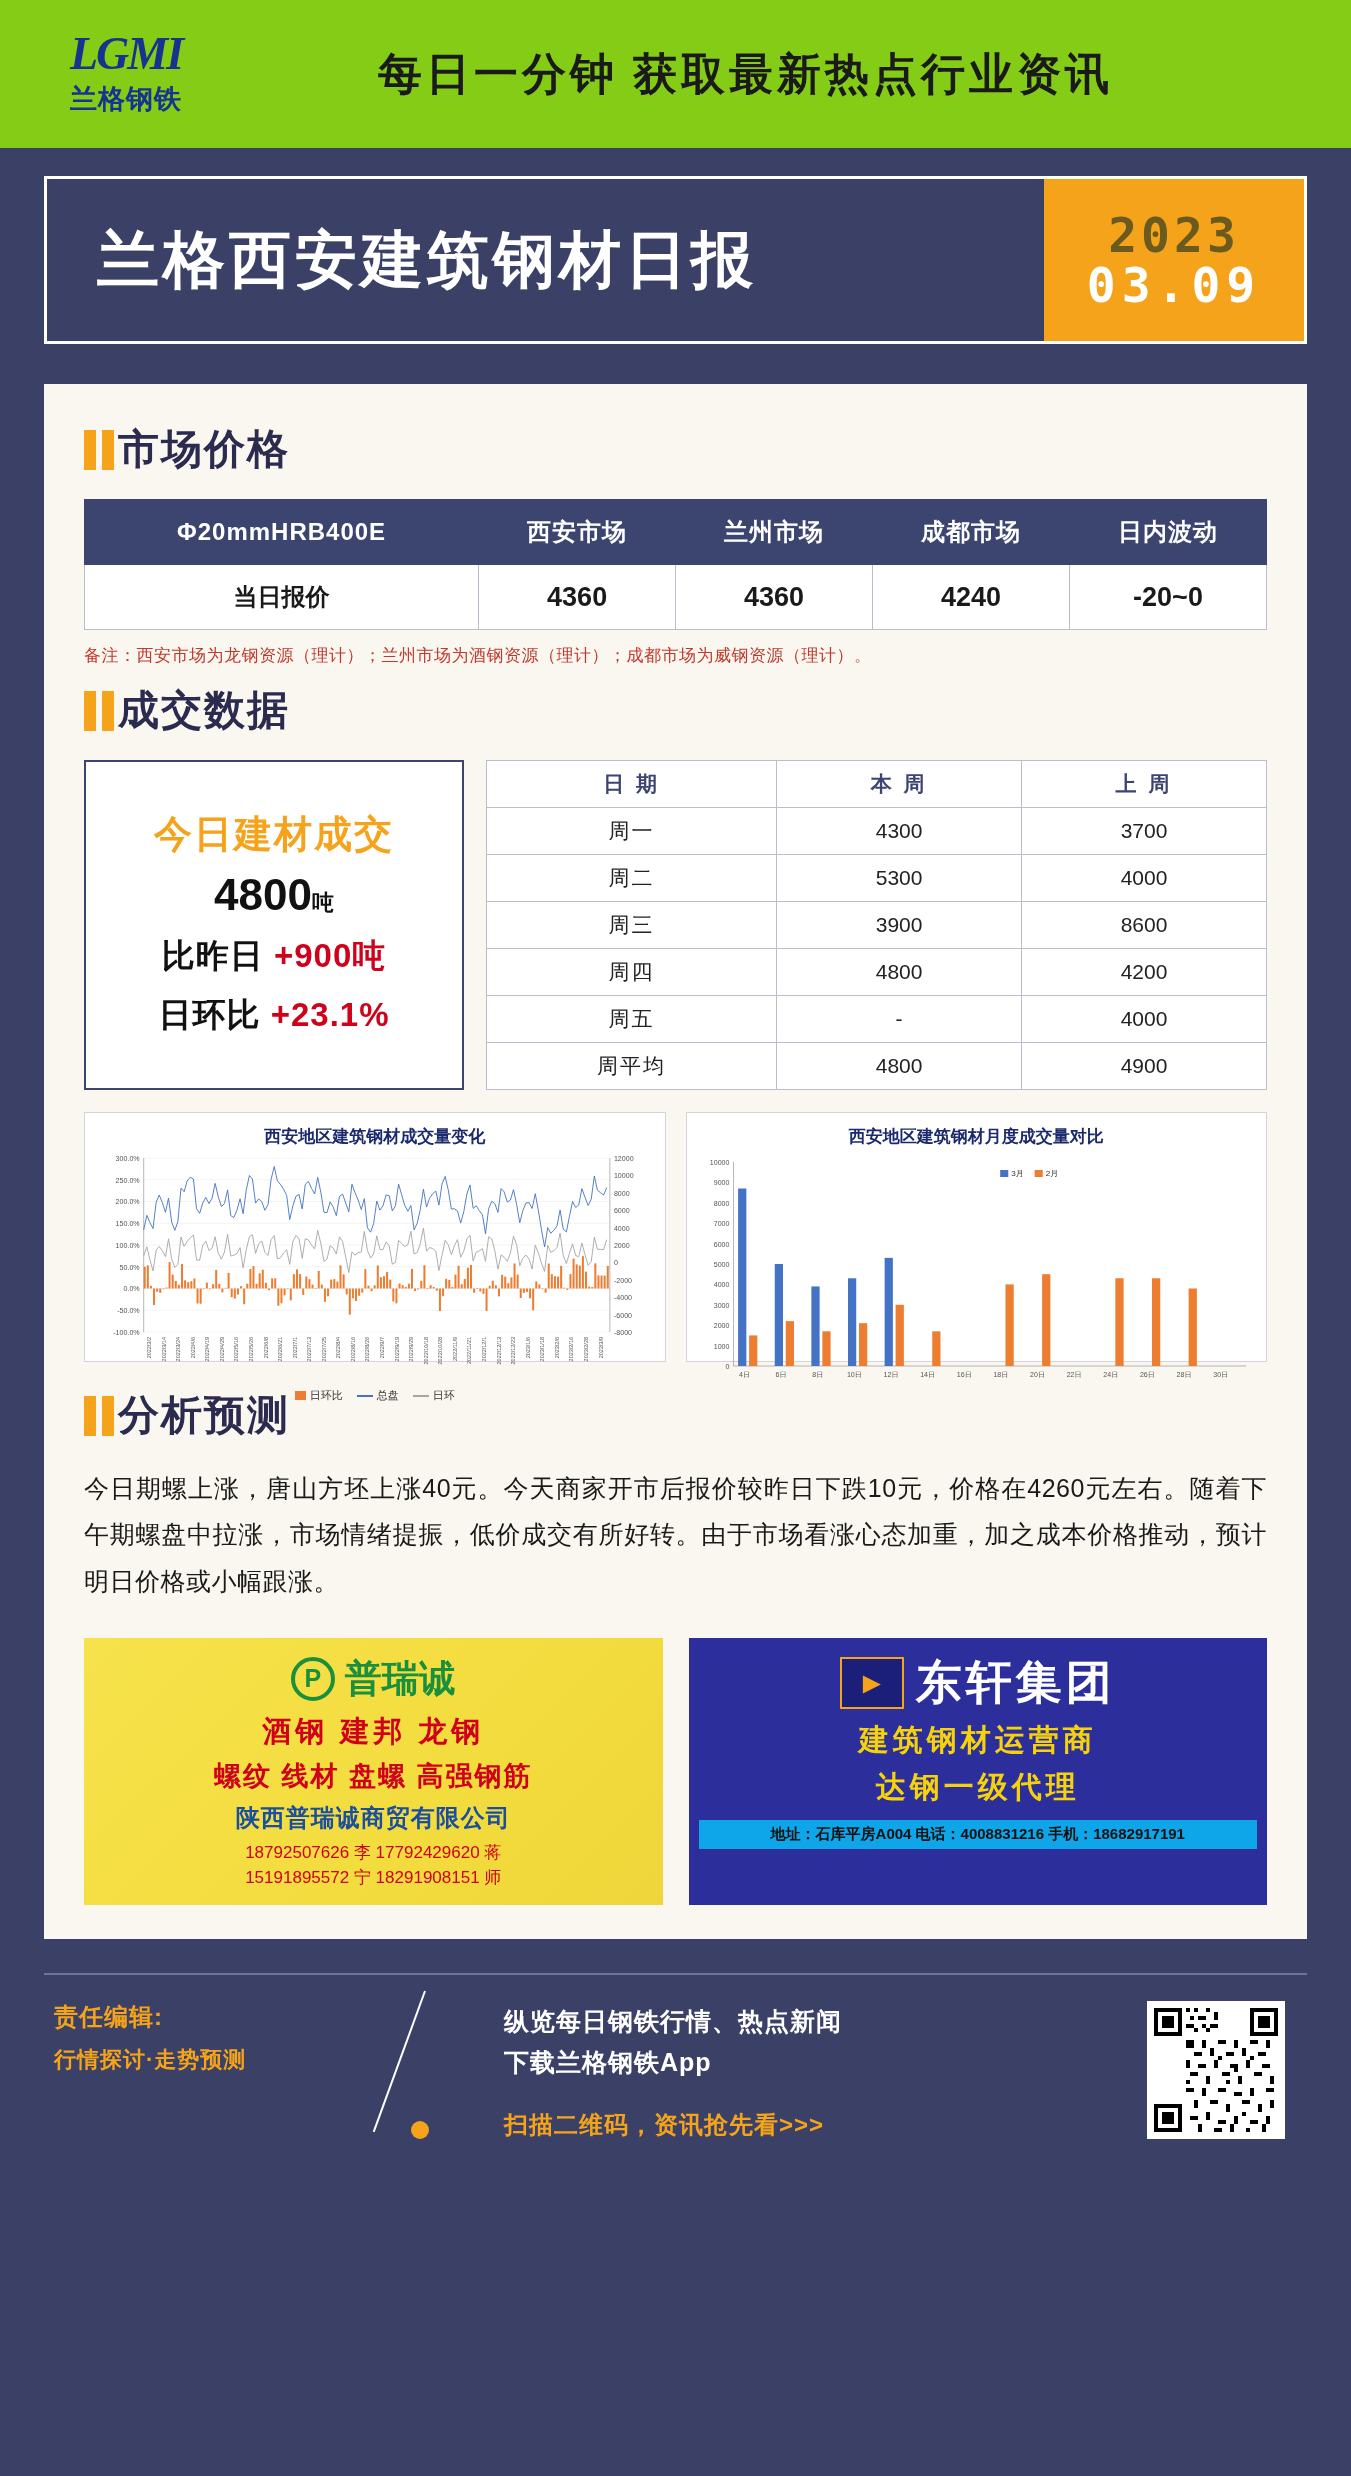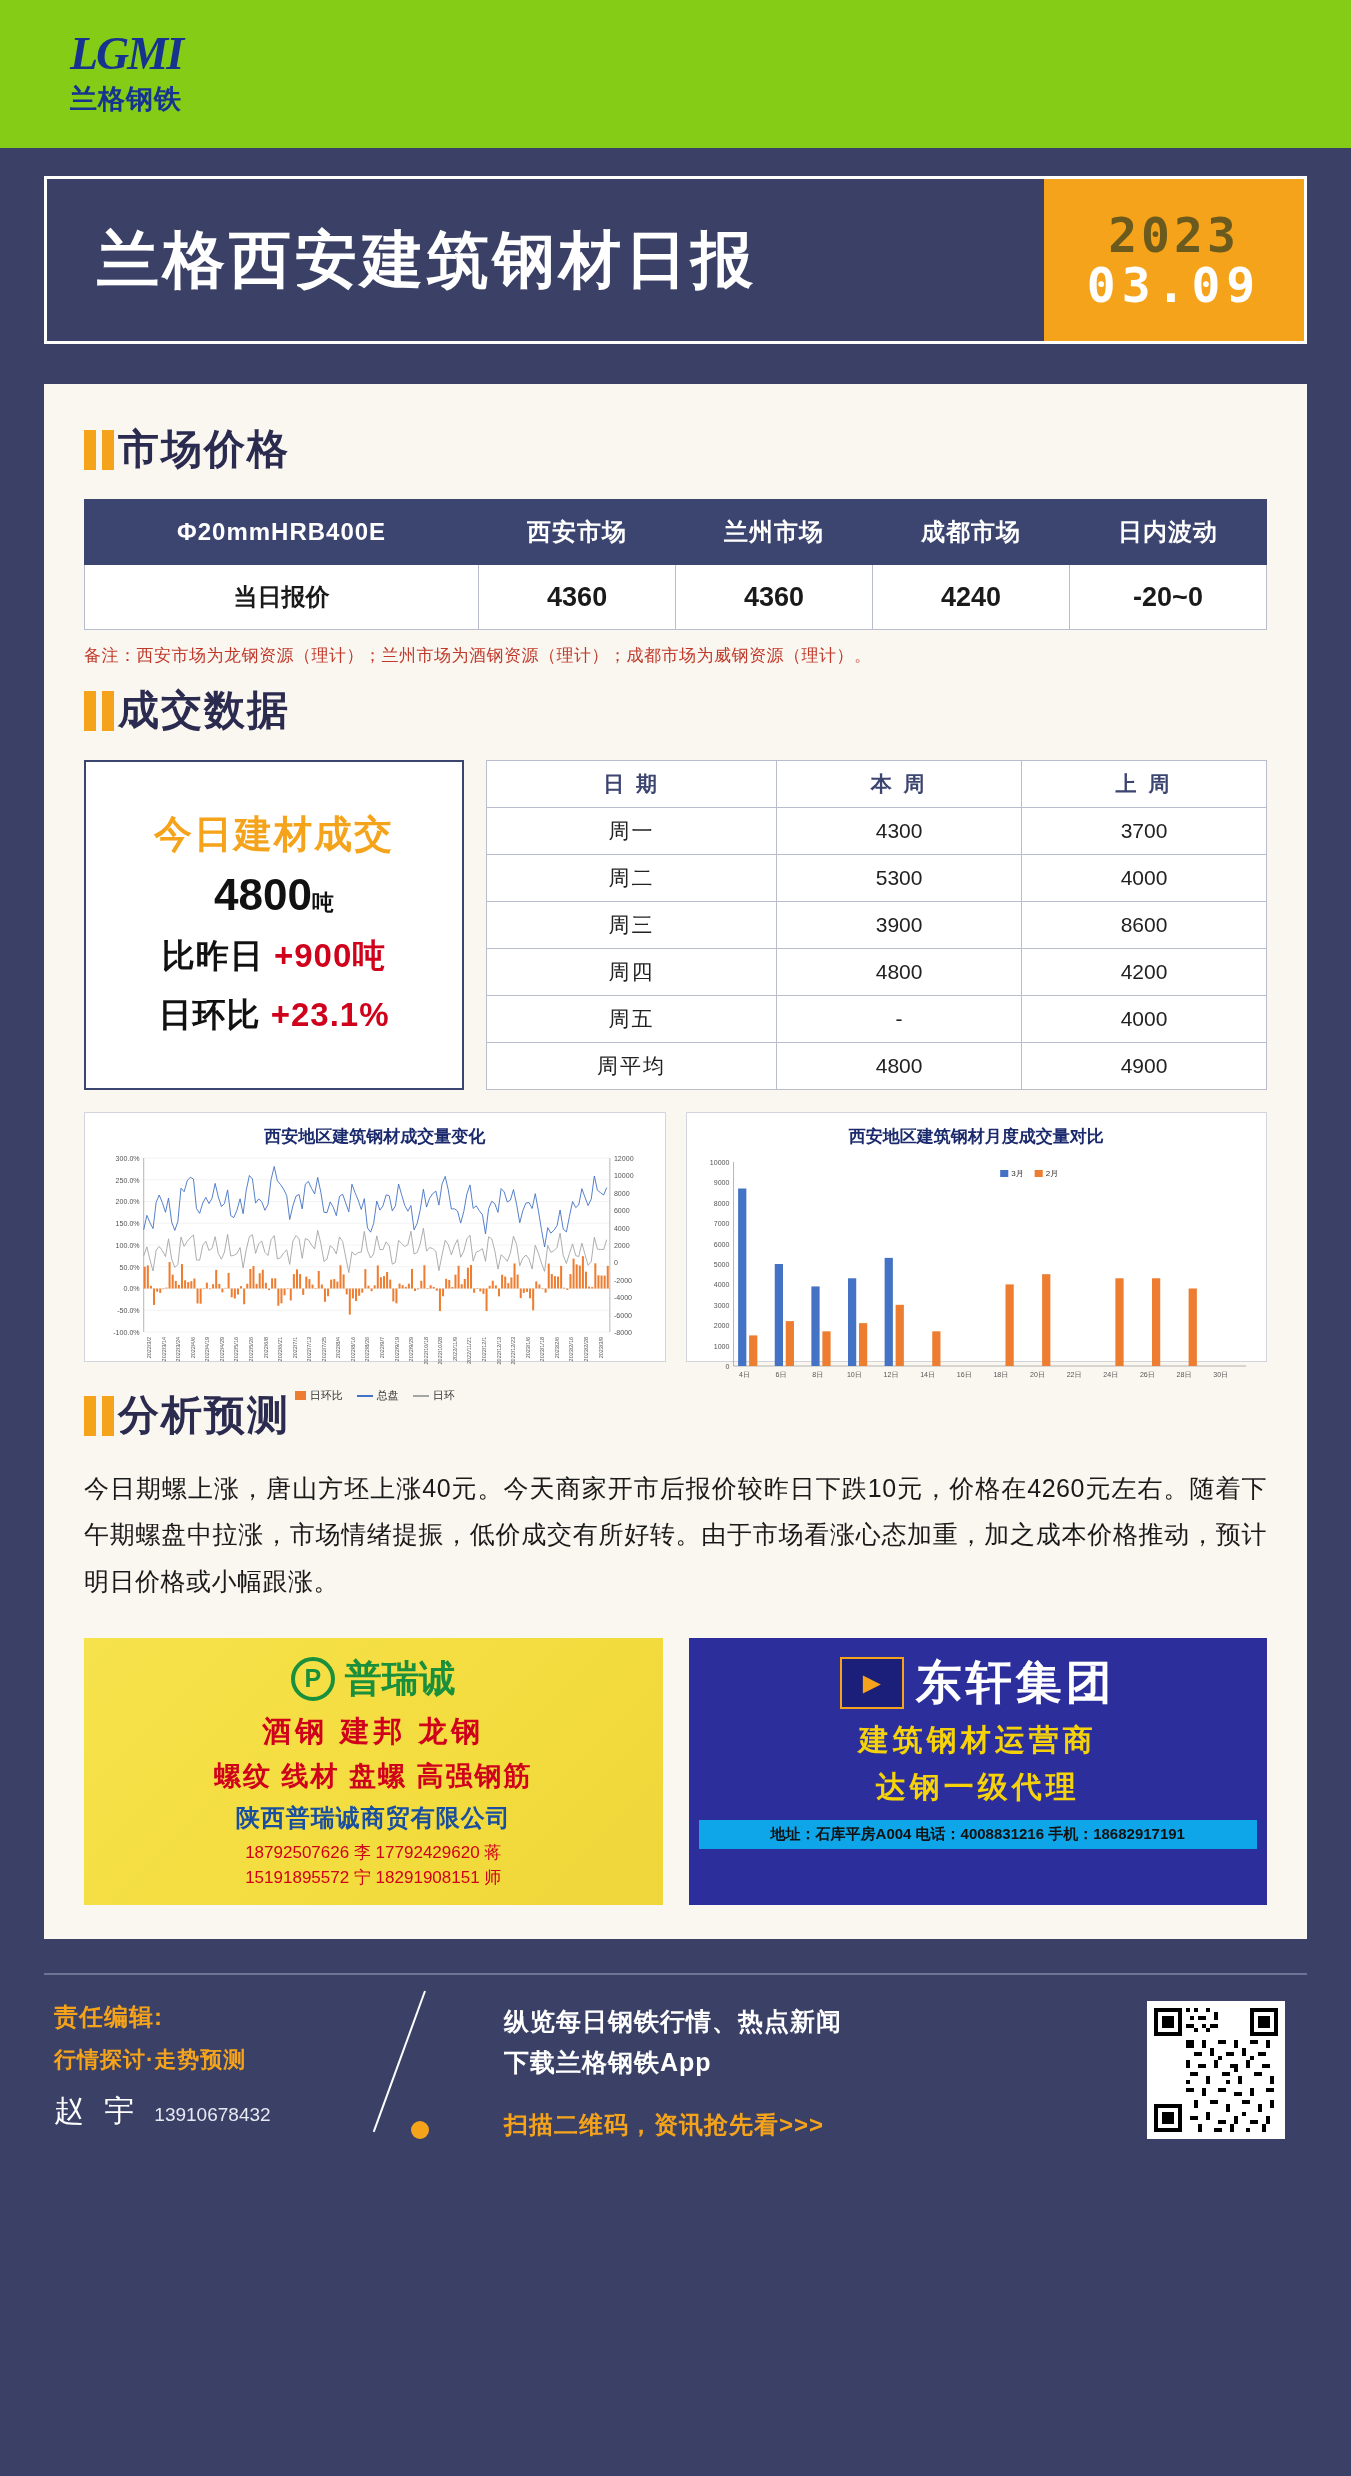--- a/index.html
+++ b/index.html
@@ -357,20 +357,21 @@
 </head>
 <body>
 
 <div class="page">
 
   <div class="topbar">
     <div class="logo">
       <div class="logo-mark">LGMI</div>
       <div class="logo-text">兰格钢铁</div>
     </div>
+    <div class="topbar-slogan">每日一分钟  获取最新热点行业资讯</div>
   </div>
 
   <div class="title-block">
     <div class="title-main">兰格西安建筑钢材日报</div>
     <div class="title-date">
       <div class="year">2023</div>
       <div class="md">03.09</div>
     </div>
   </div>
 
@@ -792,24 +793,20 @@
         <div class="addr">地址：石库平房A004 电话：4008831216 手机：18682917191</div>
       </div>
     </div>
 
   </div>
 
   <div class="footer">
     <div class="f-left">
       <div class="l1">责任编辑:</div>
       <div class="l2">行情探讨·走势预测</div>
-      <div class="l3">
-        <span>赵 宇</span>
-        <span class="phone">13910678432</span>
-      </div>
     </div>
     <div class="f-div">
       <div class="line"></div>
       <div class="dot"></div>
     </div>
     <div class="f-mid">
       <div class="m1">纵览每日钢铁行情、热点新闻</div>
       <div class="m2">下载兰格钢铁App</div>
       <div class="m3">扫描二维码，资讯抢先看&gt;&gt;&gt;</div>
     </div>

